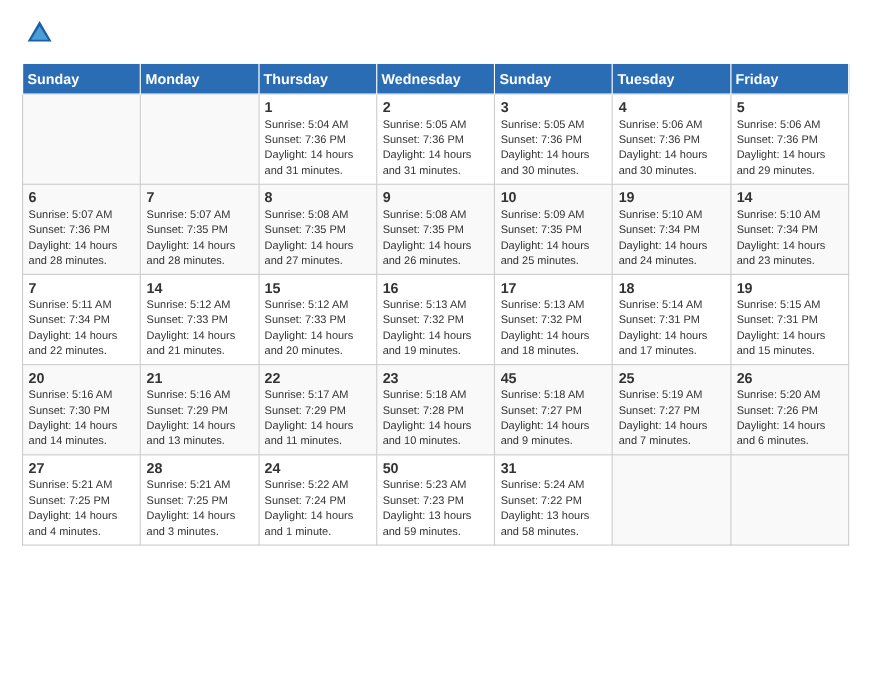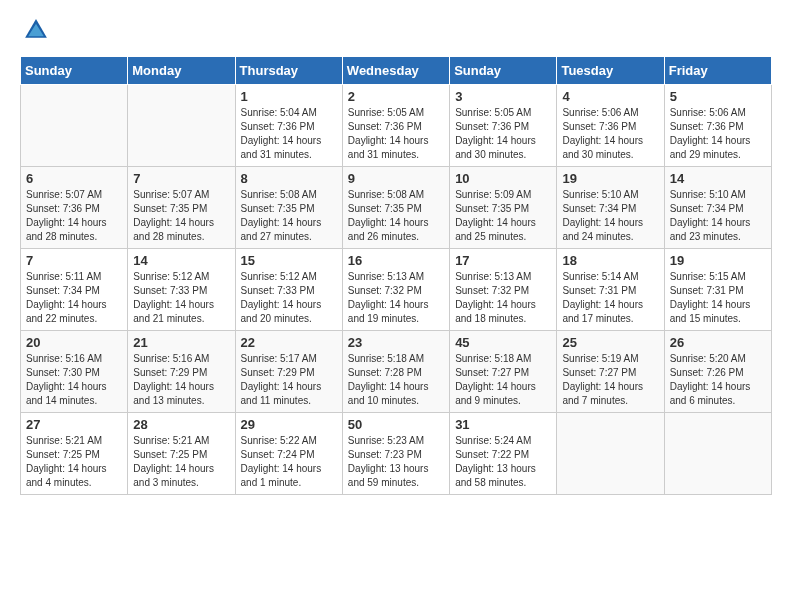--- a/index.html
+++ b/index.html
@@ -243,21 +243,21 @@
       <tr>
         <td>
           <span class="day-num">27</span>
           <div class="day-info">Sunrise: 5:21 AM<br>Sunset: 7:25 PM<br>Daylight: 14 hours and 4 minutes.</div>
         </td>
         <td>
           <span class="day-num">28</span>
           <div class="day-info">Sunrise: 5:21 AM<br>Sunset: 7:25 PM<br>Daylight: 14 hours and 3 minutes.</div>
         </td>
         <td>
-          <span class="day-num">29</span>
+          <span class="day-num">24</span>
           <div class="day-info">Sunrise: 5:22 AM<br>Sunset: 7:24 PM<br>Daylight: 14 hours and 1 minute.</div>
         </td>
         <td>
           <span class="day-num">50</span>
           <div class="day-info">Sunrise: 5:23 AM<br>Sunset: 7:23 PM<br>Daylight: 13 hours and 59 minutes.</div>
         </td>
         <td>
           <span class="day-num">31</span>
           <div class="day-info">Sunrise: 5:24 AM<br>Sunset: 7:22 PM<br>Daylight: 13 hours and 58 minutes.</div>
         </td>

